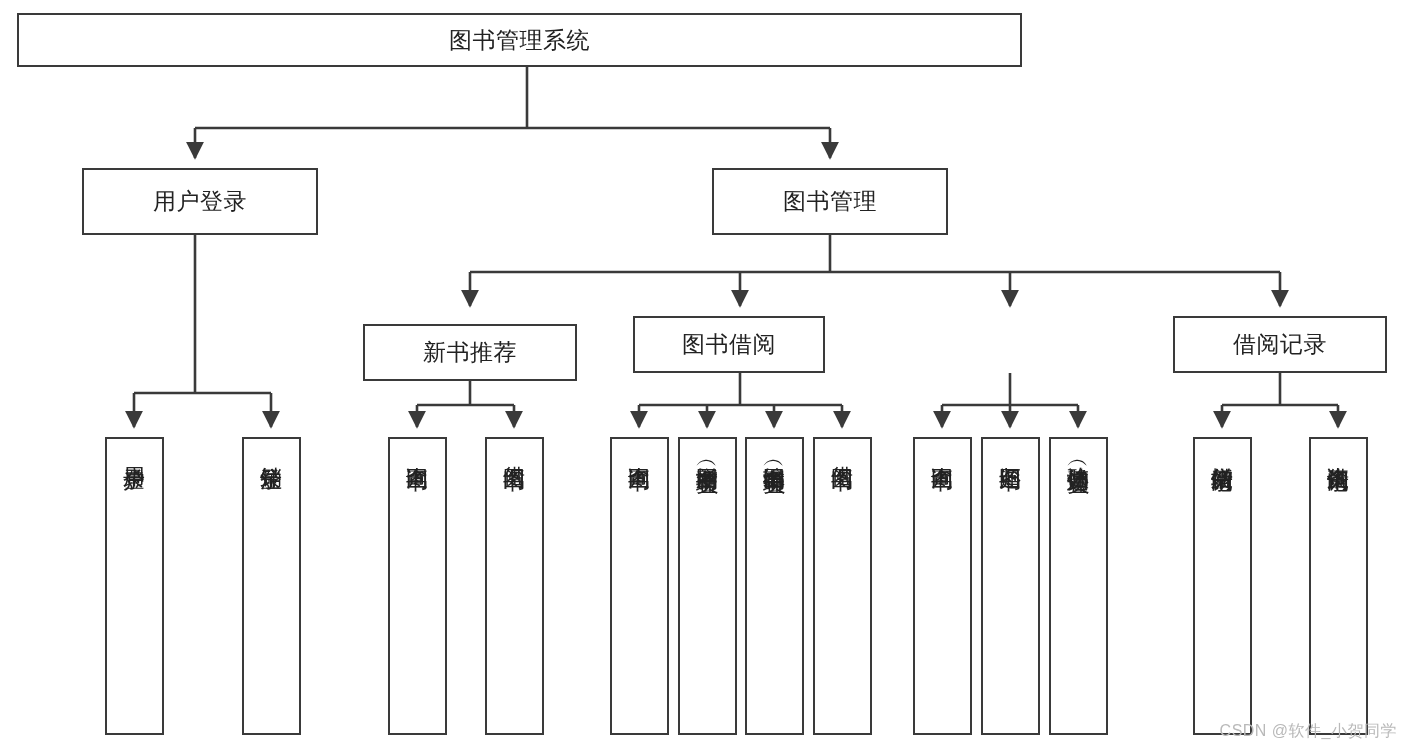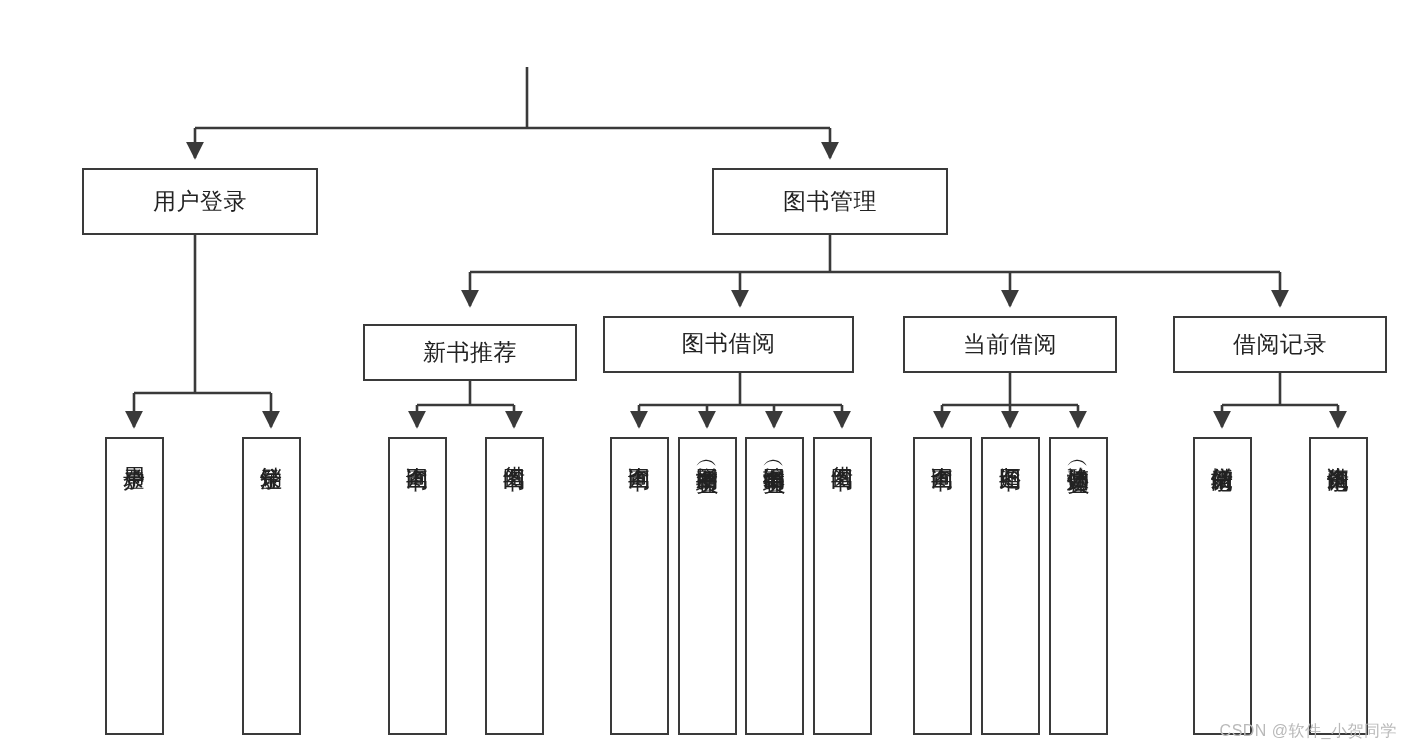--- a/index.html
+++ b/index.html
@@ -114,36 +114,36 @@
       <path d="M 1010 405 L 1010 427" marker-end="url(#arrow)"></path>
       <path d="M 1078 405 L 1078 427" marker-end="url(#arrow)"></path>
 
       <path d="M 1280 373 L 1280 405"></path>
       <path d="M 1222 405 L 1338 405"></path>
       <path d="M 1222 405 L 1222 427" marker-end="url(#arrow)"></path>
       <path d="M 1338 405 L 1338 427" marker-end="url(#arrow)"></path>
     </g>
   </svg>
 
+  <div class="node horiz" style="left:17px; top:13px; width:1005px; height:54px;">
+    <span class="node-label">图书管理系统</span>
+  </div>
 
   <div class="node horiz" style="left:82px; top:168px; width:236px; height:67px;">
     <span class="node-label">用户登录</span>
   </div>
   <div class="node horiz" style="left:712px; top:168px; width:236px; height:67px;">
     <span class="node-label">图书管理</span>
   </div>
 
   <div class="node horiz" style="left:363px; top:316px; width:214px; height:57px;margin-top:8px;">
     <span class="node-label">新书推荐</span>
   </div>
-  <div class="node horiz" style="left:603px; top:316px; width:251px; height:57px;font-family:Liberation Serif, serif;">
+  <div class="node horiz" style="left:633px; top:316px; width:192px; height:57px;">
     <span class="node-label">图书借阅</span>
-  </div>
-  <div class="node horiz" style="left:903px; top:316px; width:214px; height:57px;">
-    <span class="node-label">当前借阅</span>
   </div>
   <div class="node horiz" style="left:1173px; top:316px; width:214px; height:57px;">
     <span class="node-label">借阅记录</span>
   </div>
 
   <div class="node vert" style="left:105px; top:437px; width:59px; height:298px;">
     <span class="node-label">用户登录</span>
   </div>
   <div class="node vert" style="left:242px; top:437px; width:59px; height:298px;">
     <span class="node-label">注销登录</span>

